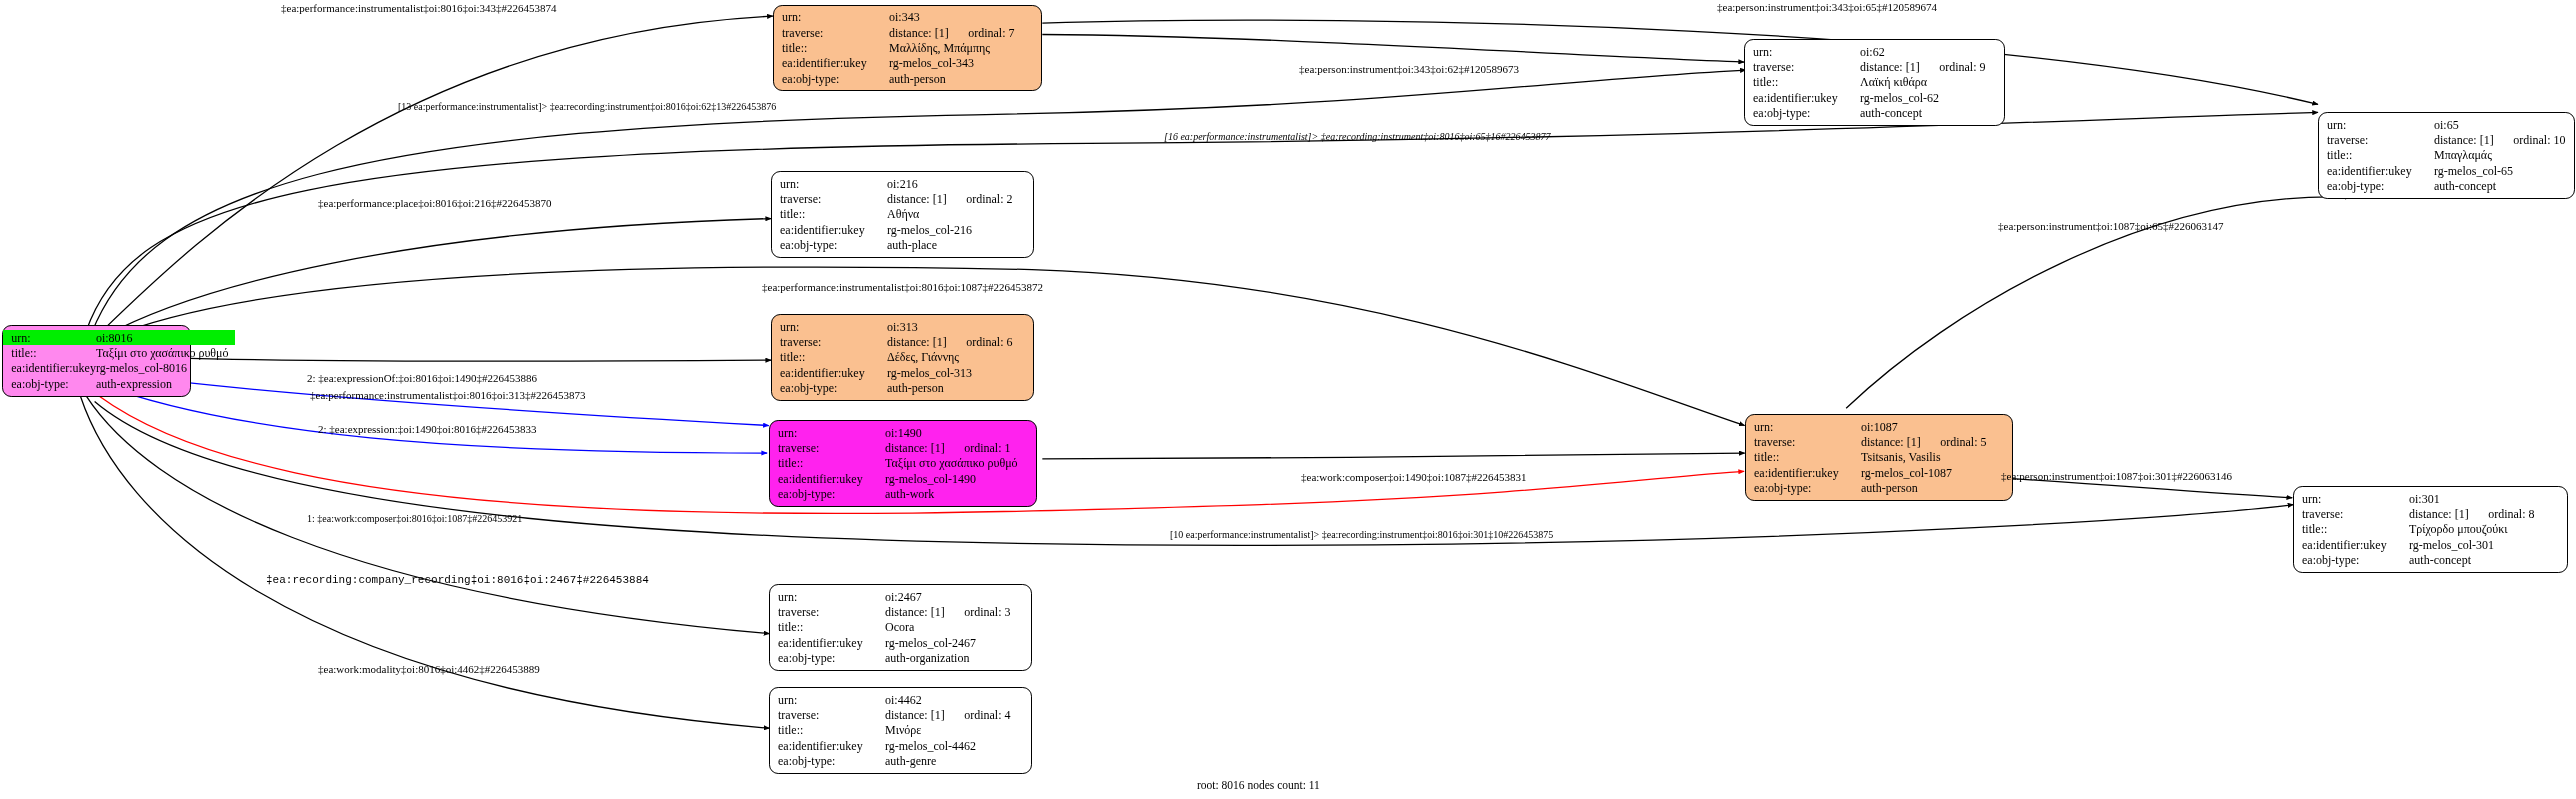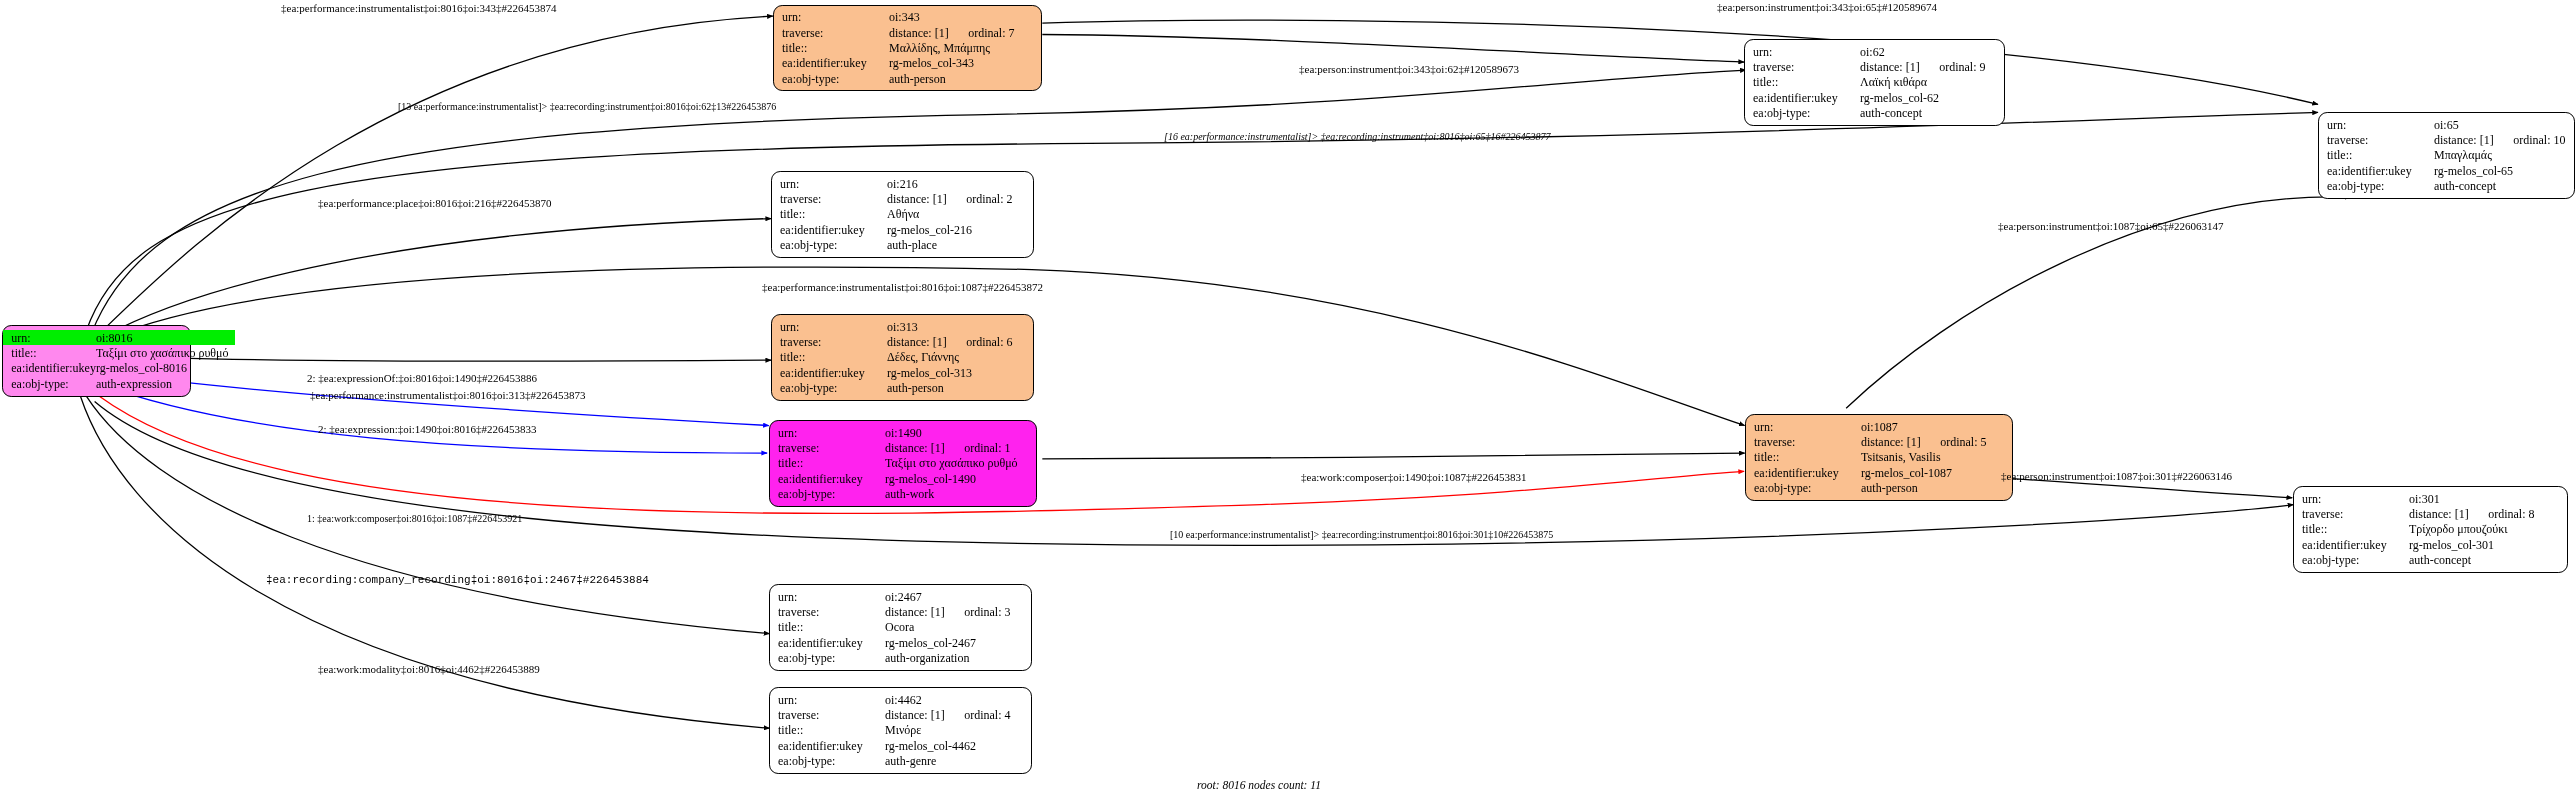--- a/index.html
+++ b/index.html
@@ -418,16 +418,16 @@
   <div class="elabel" style="left:1717px; top:2.3px;">‡ea:person:instrument‡oi:343‡oi:65‡#120589674</div>
 
   <div class="elabel" style="left:1998px; top:221px;">‡ea:person:instrument‡oi:1087‡oi:65‡#226063147</div>
 
   <div class="elabel" style="left:2001px; top:471px;font-family:Liberation Serif, serif;">‡ea:person:instrument‡oi:1087‡oi:301‡#226063146</div>
 
   <div class="elabel" style="left:266px; top:575px;font-family:Liberation Mono, monospace;">‡ea:recording:company_recording‡oi:8016‡oi:2467‡#226453884</div>
 
   <div class="elabel" style="left:318px; top:664px;">‡ea:work:modality‡oi:8016‡oi:4462‡#226453889</div>
 
-  <div class="footer" style="left:1197px; top:779px;font-style:italic;">root: 8016 nodes count: 11</div>
+  <div class="footer" style="left:1197px; top:779px;">root: 8016 nodes count: 11</div>
 
 </div>
 
 
 </body></html>

